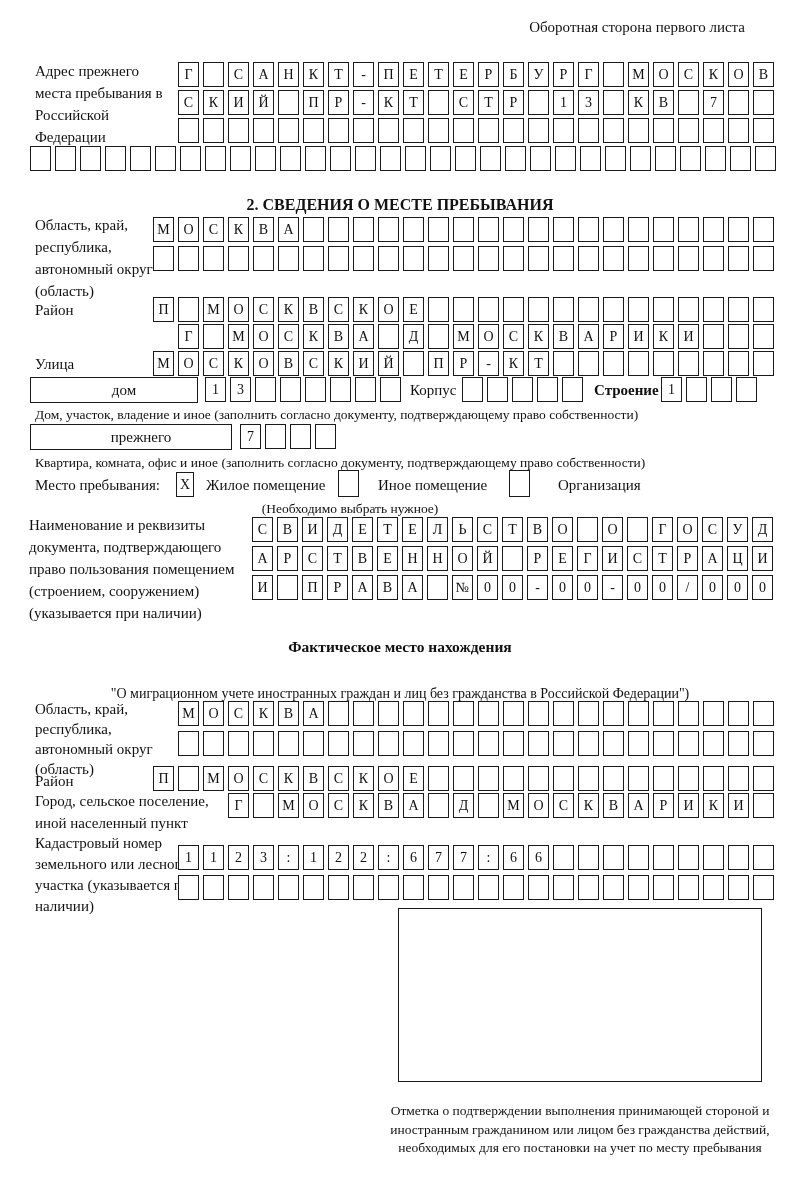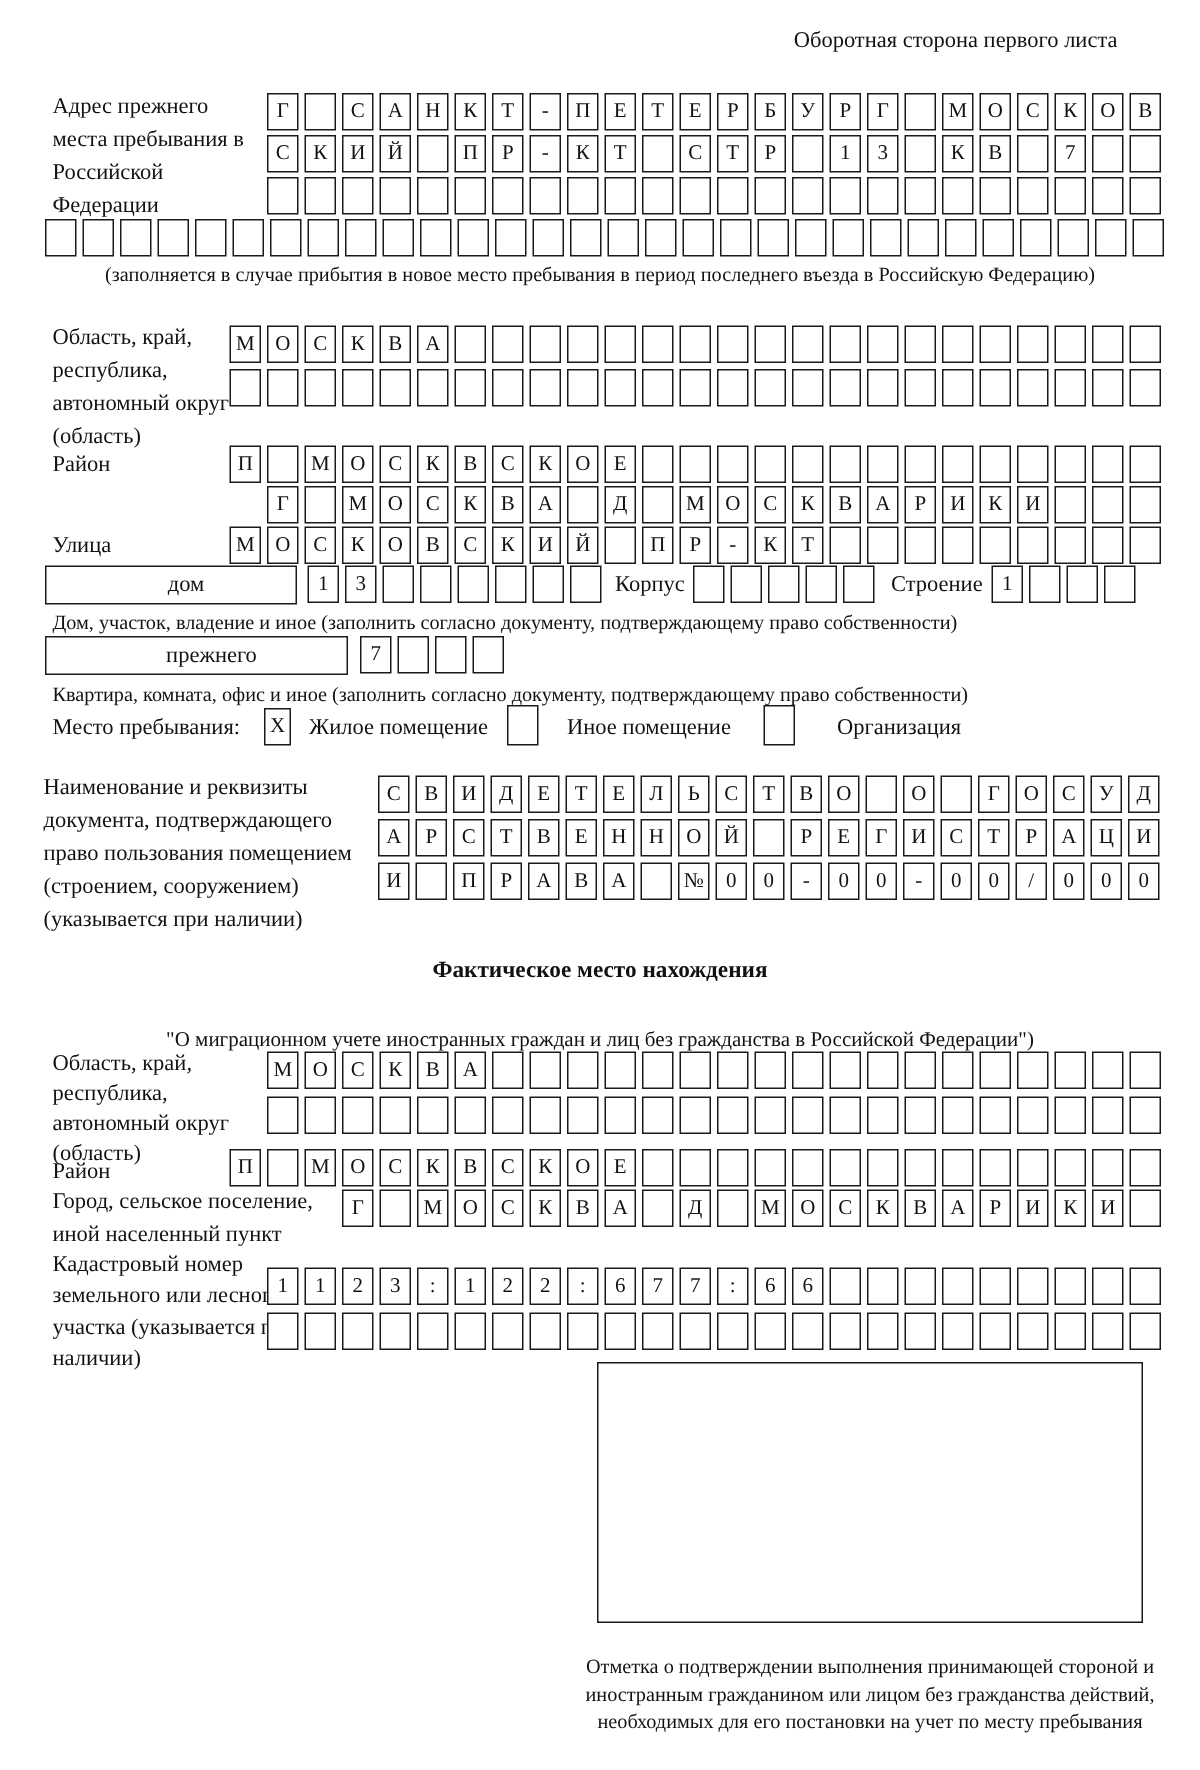--- a/index.html
+++ b/index.html
@@ -140,22 +140,22 @@
       <span class="cb"></span>
       <span class="cb"></span>
       <span class="cb"></span>
       <span class="cb"></span>
       <span class="cb"></span>
       <span class="cb"></span>
       <span class="cb"></span>
       <span class="cb"></span>
       <span class="cb"></span>
     </div>
-  <div class="note" style="left:0;top:174px;width:800px;text-align:center;">(заполняется в случае прибытия в новое место пребывания в период последнего въезда в Российскую Федерацию)</div>
-
+
+  <div class="ttl" style="top:196px;font-size:16px;">2. СВЕДЕНИЯ О МЕСТЕ ПРЕБЫВАНИЯ</div>
 
   <div class="lbl" style="left:35px;top:214px;width:120px;">Область, край, республика, автономный округ (область)</div>
   <div class="boxrow" style="left:153px;top:217px;">
       <span class="cb">М</span>
       <span class="cb">О</span>
       <span class="cb">С</span>
       <span class="cb">К</span>
       <span class="cb">В</span>
       <span class="cb">А</span>
       <span class="cb"></span>
@@ -303,21 +303,21 @@
       <span class="cb"></span>
     </div>
   <div class="lbl" style="left:410px;top:379px;">Корпус</div>
   <div class="boxrow" style="left:462px;top:377px;">
       <span class="cb"></span>
       <span class="cb"></span>
       <span class="cb"></span>
       <span class="cb"></span>
       <span class="cb"></span>
     </div>
-  <div class="lbl" style="left:594px;top:379px;">Строение</div>
+  <div class="lbl" style="left:594px;top:379px;font-weight:bold;">Строение</div>
   <div class="boxrow" style="left:661px;top:377px;">
       <span class="cb">1</span>
       <span class="cb"></span>
       <span class="cb"></span>
       <span class="cb"></span>
     </div>
   <div class="note" style="left:35px;top:406px;width:740px;">Дом, участок, владение и иное (заполнить согласно документу, подтверждающему право собственности)</div>
 
   <div class="wbox" style="left:30px;top:424px;width:202px;height:26px;">прежнего</div>
   <div class="boxrow" style="left:240px;top:424px;">
@@ -328,20 +328,21 @@
     </div>
   <div class="note" style="left:35px;top:454px;width:740px;">Квартира, комната, офис и иное (заполнить согласно документу, подтверждающему право собственности)</div>
 
   <div class="lbl" style="left:35px;top:474px;">Место пребывания:</div>
   <span class="cbx" style="left:176px;top:472px;width:18px;height:25px;">X</span>
   <div class="lbl" style="left:206px;top:474px;">Жилое помещение</div>
   <span class="cbx" style="left:338px;top:470px;"></span>
   <div class="lbl" style="left:378px;top:474px;">Иное помещение</div>
   <span class="cbx" style="left:509px;top:470px;"></span>
   <div class="lbl" style="left:558px;top:474px;">Организация</div>
+  <div class="note" style="left:150px;top:500px;width:400px;text-align:center;">(Необходимо выбрать нужное)</div>
 
   <div class="lbl" style="left:29px;top:514px;width:212px;">Наименование и реквизиты документа, подтверждающего право пользования помещением (строением, сооружением) (указывается при наличии)</div>
   <div class="boxrow" style="left:252px;top:517px;">
       <span class="cb">С</span>
       <span class="cb">В</span>
       <span class="cb">И</span>
       <span class="cb">Д</span>
       <span class="cb">Е</span>
       <span class="cb">Т</span>
       <span class="cb">Е</span>

